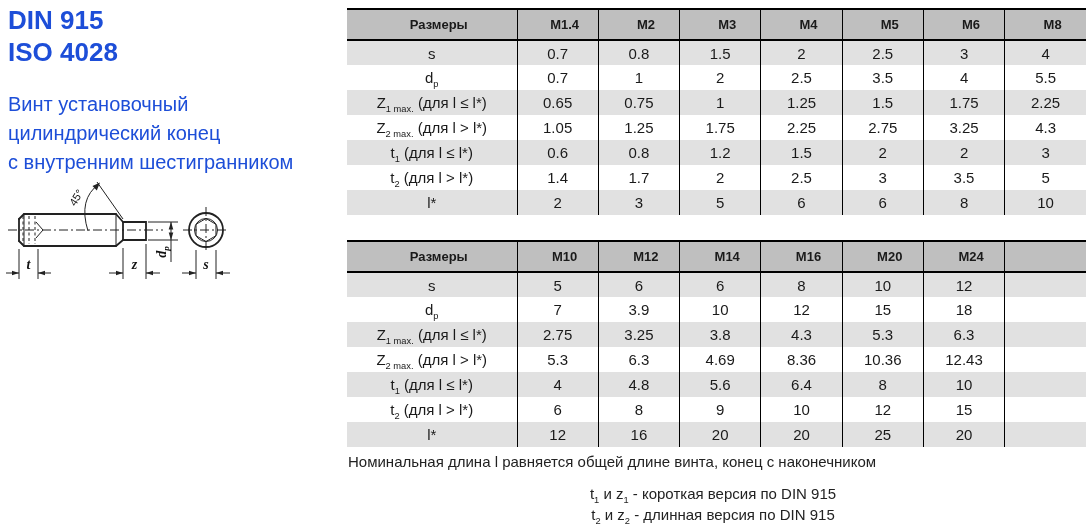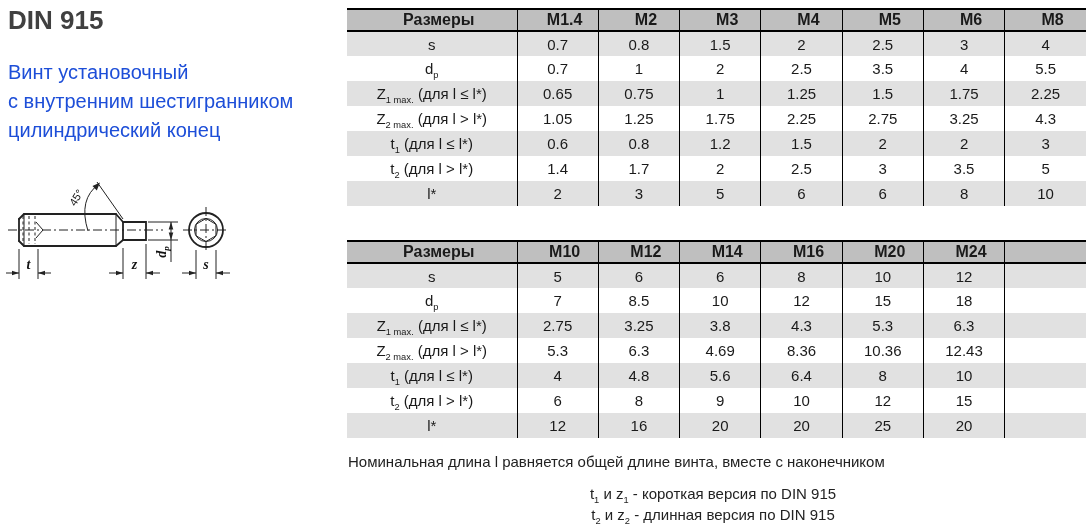--- a/index.html
+++ b/index.html
@@ -10,39 +10,39 @@
   }
   *{box-sizing:border-box;}
   html,body{margin:0;padding:0;}
   body{
     width:1089px;height:526px;position:relative;overflow:hidden;
     background:#ffffff;color:var(--text-c);
     font-family:"Liberation Sans", sans-serif;
   }
   
   .left-panel{position:absolute;left:8px;top:4px;width:335px;}
-  .std-title{font-size:26px;font-weight:700;line-height:32px;color:#404040;}
+  .std-title{font-size:26px;font-weight:700;line-height:32px;color:#1d4ed8;}
   .desc{margin-top:22px;font-size:20px;line-height:29px;color:#1d4ed8;}
   .drawing-svg{position:absolute;left:2px;top:176px;}
   
   .right-panel{position:absolute;left:347px;top:0;width:739px;height:526px;}
   table.dim{
     border-collapse:collapse;table-layout:fixed;width:739px;
     position:absolute;left:0;
     border-top:2.5px solid var(--border-c);
   }
   table.t1{top:8px;}
   table.t2{top:240px;}
   table.dim col.c-label{width:170px;}
   table.dim th,table.dim td{
     padding:0 2px;text-align:center;vertical-align:middle;
     font-size:15px;height:25px;white-space:nowrap;overflow:hidden;
   }
   table.dim thead th{
-    background:var(--header-bg);font-weight:700;font-size:16px;height:22px;
+    background:var(--header-bg);font-weight:700;font-size:13px;height:31px;
     border-bottom:2px solid var(--border-c);
     padding-left:16px;
   }
   table.dim th+th,table.dim td+td{border-left:1.5px solid var(--border-c);}
   table.dim tbody tr:nth-child(odd) td{background:var(--shade-bg);}
   table.dim sub{font-size:62%;line-height:0;}
   
   .notes{position:absolute;left:1px;top:452px;width:730px;color:#222;}
   .notes p{margin:0;font-size:15px;line-height:19px;}
   .notes p.gap{margin-bottom:12px;}
@@ -55,24 +55,25 @@
   .hid{stroke:#222;stroke-width:1;fill:none;stroke-dasharray:3 2.5;}
   .ah{fill:#222;stroke:none;}
   .dimlabel{font-family:"Liberation Serif", serif;font-style:italic;font-weight:700;font-size:14px;fill:#111;}
   .anglabel{font-family:"Liberation Sans", sans-serif;font-size:11px;fill:#111;}
 </style>
 </head>
 <body>
 
 <div class="left-panel">
   <div class="std-title">DIN 915</div>
+  <div class="std-title">ISO 4028</div>
   <div class="desc">
     <div>Винт установочный</div>
+    <div>цилиндрический конец</div>
     <div>с внутренним шестигранником</div>
-    <div>цилиндрический конец</div>
   </div>
 </div>
 
 <svg class="drawing-svg" width="272" height="124" viewBox="2 176 272 124" xmlns="http://www.w3.org/2000/svg">
 
   <g>
     <path class="ol" d="M24 214 L116 214"></path>
     <path class="ol" d="M24 246 L116 246"></path>
     <path class="ol" d="M19 219 L19 241"></path>
     <path class="ol" d="M19 219 L24 214 M19 241 L24 246"></path>
@@ -254,21 +255,21 @@
           <td>6</td>
           <td>6</td>
           <td>8</td>
           <td>10</td>
           <td>12</td>
           <td></td>
         </tr>
         <tr>
           <td>d<sub>p</sub></td>
           <td>7</td>
-          <td>8.5</td>
+          <td>3.9</td>
           <td>10</td>
           <td>12</td>
           <td>15</td>
           <td>18</td>
           <td></td>
         </tr>
         <tr>
           <td>Z<sub>1 max.</sub> (для l ≤ l*)</td>
           <td>2.75</td>
           <td>3.25</td>
@@ -315,18 +316,18 @@
           <td>20</td>
           <td>20</td>
           <td>25</td>
           <td>20</td>
           <td></td>
         </tr>
       </tbody>
   </table>
 
   <div class="notes">
-    <p class="gap">Номинальная длина l равняется общей длине винта, вместе с наконечником</p>
+    <p class="gap">Номинальная длина l равняется общей длине винта, конец с наконечником</p>
     <p class="tight">t<sub>1</sub> и z<sub>1</sub> - короткая версия по DIN 915</p>
     <p class="tight">t<sub>2</sub> и z<sub>2</sub> - длинная версия по DIN 915</p>
   </div>
 
 </div>
 
 </body></html>

